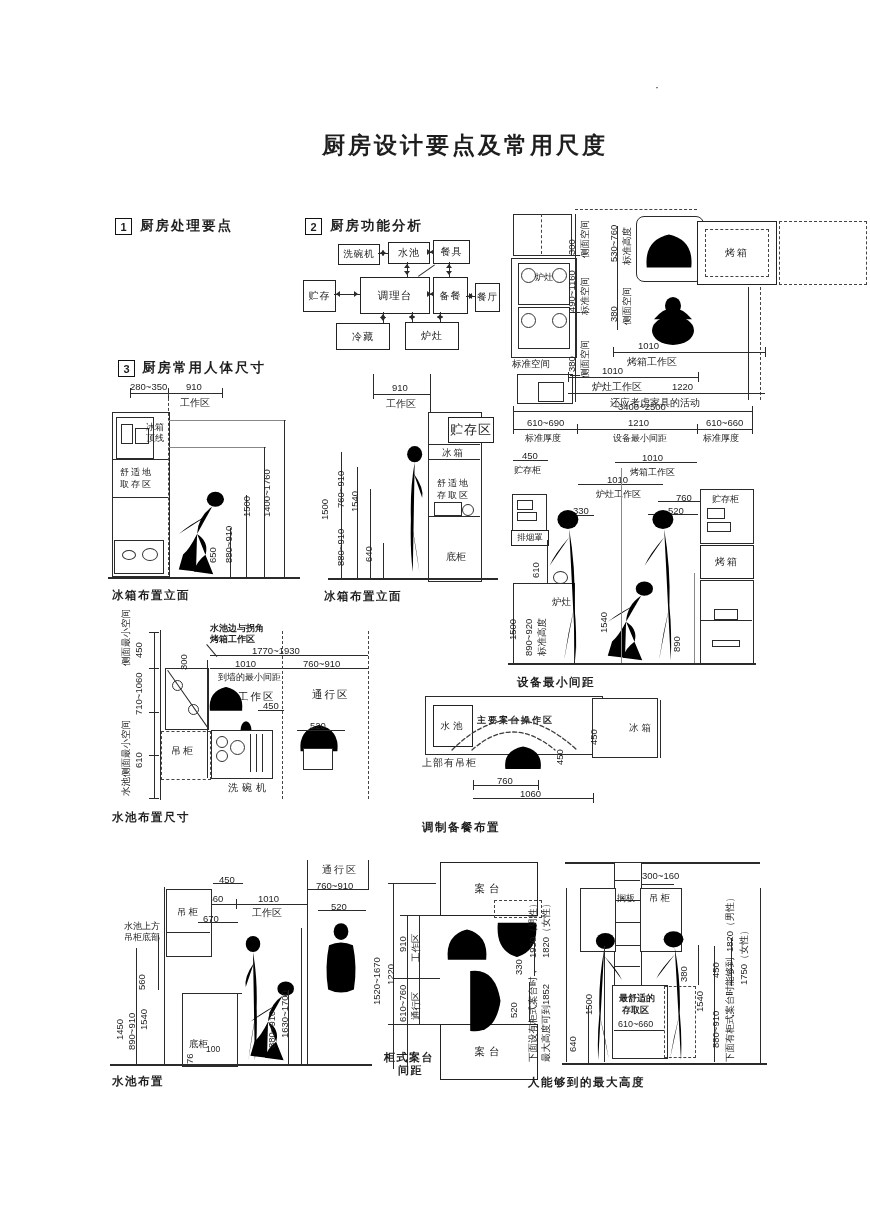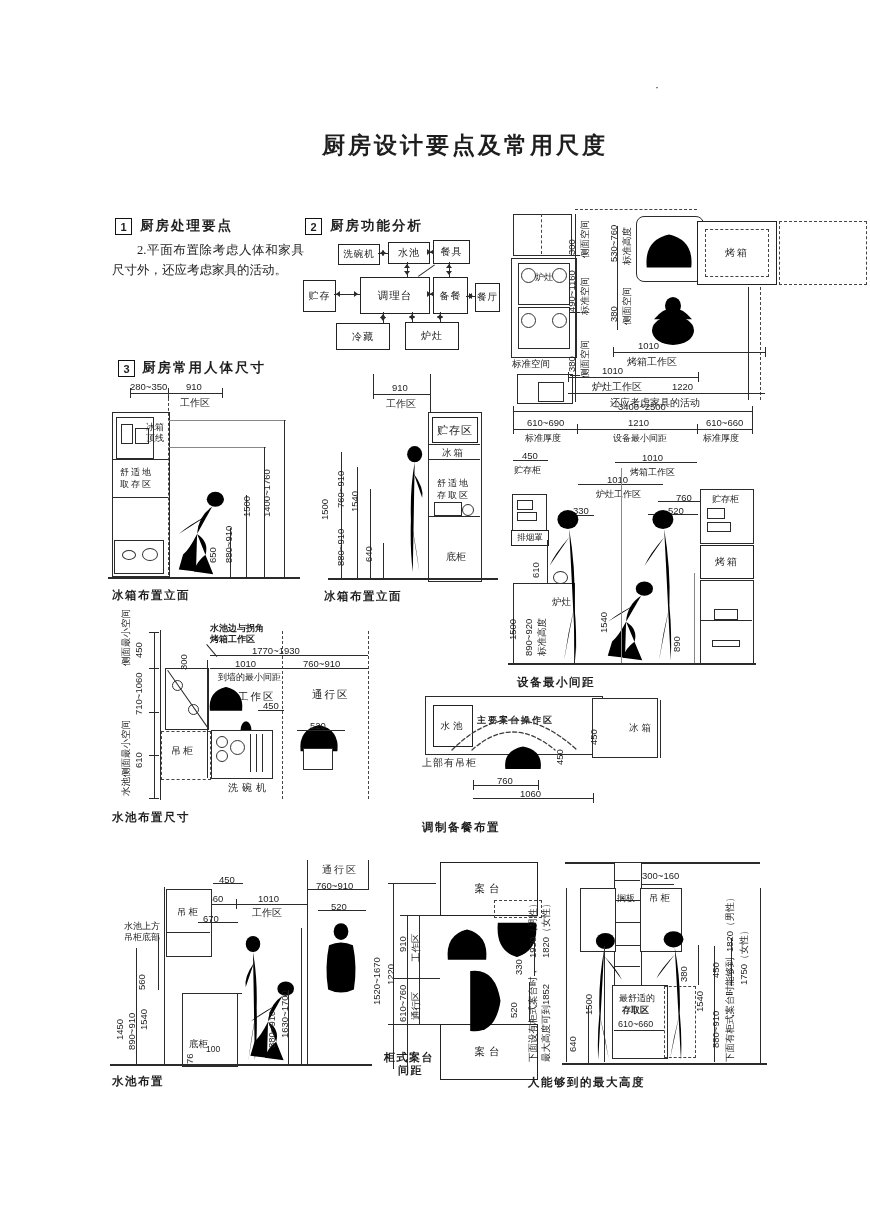--- a/index.html
+++ b/index.html
@@ -87,21 +87,20 @@
 </svg>
 
 <div id="page">
 
   <div class="title" style="left:322px;top:130px">厨房设计要点及常用尺度</div>
   <div class="abs" style="left:655px;top:80px;font-size:12px">·</div>
 
   <div class="nbx" style="left:115px;top:218px">1</div>
   <div class="shead" style="left:140px;top:217px">厨房处理要点</div>
   <div class="paras" style="left:112px;top:240px;width:192px">
-    <p>2.平面布置除考虑人体和家具尺寸外，还应考虑家具的活动。</p>
   </div>
 
   <div class="nbx" style="left:305px;top:218px">2</div>
   <div class="shead" style="left:330px;top:217px">厨房功能分析</div>
   <div class="fbx" style="left:338px;top:244px;width:40px;height:19px;font-size:9.5px">洗碗机</div>
   <div class="fbx" style="left:388px;top:242px;width:40px;height:20px;font-size:10px">水池</div>
   <div class="fbx" style="left:433px;top:240px;width:35px;height:22px;font-size:10px">餐具</div>
   <div class="fbx" style="left:303px;top:280px;width:31px;height:30px;font-size:10px">贮存</div>
   <div class="fbx" style="left:360px;top:277px;width:68px;height:35px;font-size:10.5px">调理台</div>
   <div class="fbx" style="left:433px;top:277px;width:33px;height:35px;font-size:10px">备餐</div>
@@ -215,21 +214,21 @@
   <div class="v" style="left:273px;top:505px">1400~1760</div>
   <div class="cap" style="left:112px;top:588px">冰箱布置立面</div>
 
   <div class="vl" style="left:373px;top:374px;height:21px"></div>
   <div class="hl" style="left:373px;top:394px;width:57px"></div>
   <div class="vl" style="left:373px;top:389px;height:10px"></div>
   <div class="vl" style="left:430px;top:374px;height:44px"></div>
   <div class="dim" style="left:392px;top:382px">910</div>
   <div class="lbl" style="left:386px;top:397px">工作区</div>
   <div class="bx" style="left:428px;top:412px;width:52px;height:168px"></div>
-  <div class="fbx" style="left:432px;top:417px;width:44px;height:24px;font-size:11px;border-width:1.2px">贮存区</div>
+  <div class="fbx" style="left:448px;top:417px;width:44px;height:24px;font-size:13px;border-width:1.2px">贮存区</div>
   <div class="hl" style="left:428px;top:444px;width:52px"></div>
   <div class="lbl" style="left:442px;top:447px;font-size:9.5px;letter-spacing:2px">冰箱</div>
   <div class="hl" style="left:428px;top:459px;width:52px"></div>
   <div class="lbl s9" style="left:437px;top:477px;letter-spacing:2px">舒适地</div>
   <div class="lbl s9" style="left:437px;top:489px;letter-spacing:2px">存取区</div>
   <div class="bx" style="left:434px;top:502px;width:26px;height:12px"></div>
   <div class="circ" style="left:462px;top:504px;width:10px;height:10px"></div>
   <div class="hl" style="left:428px;top:516px;width:52px"></div>
   <div class="lbl" style="left:446px;top:550px">底柜</div>
   <svg class="fig" style="left:394px;top:443px;width:62px;height:132px" viewBox="0 0 66 130" preserveAspectRatio="none">
@@ -492,21 +491,21 @@
   <div class="bx" style="left:640px;top:888px;width:40px;height:62px"></div>
   <div class="lbl s9" style="left:617px;top:892px">搁板</div>
   <div class="lbl" style="left:649px;top:892px;font-size:9.5px;letter-spacing:2px">吊柜</div>
   <svg class="fig" style="left:578px;top:922px;width:50px;height:140px" viewBox="0 0 42 140" preserveAspectRatio="none">
       <use href="#sym-reachup"></use>
     </svg>
   <svg class="fig" style="left:650px;top:920px;width:52px;height:142px;transform:scaleX(-1)" viewBox="0 0 42 140" preserveAspectRatio="none">
       <use href="#sym-reachup"></use>
     </svg>
   <div class="bx" style="left:612px;top:985px;width:54px;height:72px"></div>
-  <div class="lbl s9" style="left:619px;top:992px;font-weight:400">最舒适的</div>
+  <div class="lbl s9" style="left:619px;top:992px;font-weight:700">最舒适的</div>
   <div class="lbl s9" style="left:622px;top:1004px;font-weight:700">存取区</div>
   <div class="dim s9" style="left:618px;top:1019px">610~660</div>
   <div class="hl" style="left:614px;top:1030px;width:50px"></div>
   <div class="dshbx" style="left:664px;top:986px;width:30px;height:70px"></div>
   <div class="v" style="left:595px;top:1003px">1500</div>
   <div class="vl" style="left:604px;top:946px;height:116px"></div>
   <div class="v" style="left:579px;top:1040px">640</div>
   <div class="vl" style="left:588px;top:1006px;height:58px"></div>
   <div class="v s9" style="left:539px;top:1050px">下面设有柜式案台时，</div>
   <div class="v s9" style="left:539px;top:946px">1930（男性）</div>

